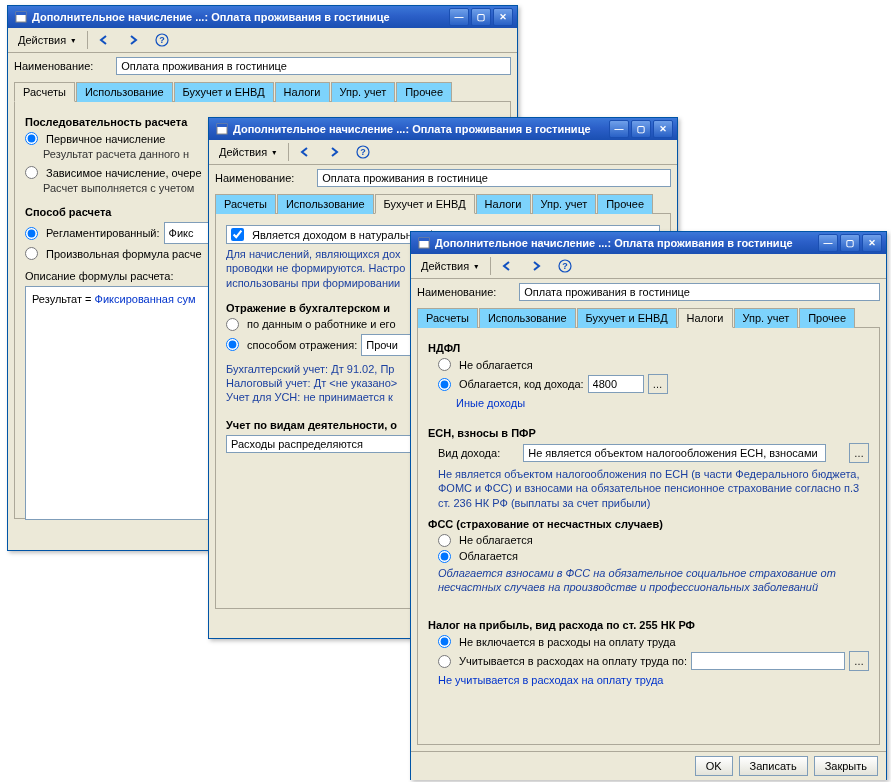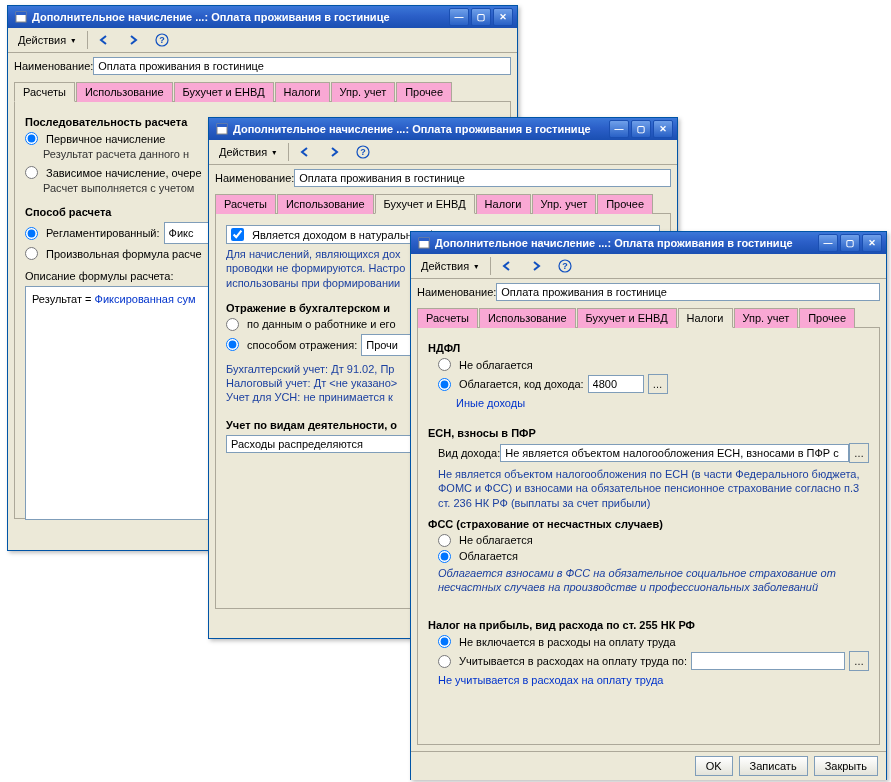--- a/index.html
+++ b/index.html
@@ -64,41 +64,41 @@
   .toolbar .action-btn:after{content:"▾";font-size:8px;margin-left:3px;}
   .toolbar .sep { width:1px;height:18px;background:#aca899;margin:0 2px;}
   .toolbar .tb-btn {
     width: 22px;height:20px;
     border:1px solid transparent;
     display:flex;align-items:center;justify-content:center;
   }
   .content {
     margin: 4px 6px 6px 6px;
   }
-  .field-row { display:flex;align-items:center;margin: 4px 0; gap:0;}
+  .field-row { display:flex;align-items:center;margin: 4px 0; gap:23px;}
   .field-label { }
   .text-input {
     flex:1;
     height: 18px;
     border: 1px solid #7f9db9;
     background:#fff;
     padding: 1px 4px;
     font-size:11px;
     box-sizing: border-box;
   }
   .tabs {
     display:flex;
     border-bottom: 1px solid #aca899;
     margin-top:6px;
   }
   .tab {
     padding: 3px 8px;
     border: 1px solid #aca899;
     border-bottom: none;
-    background: #f9a8d4;
+    background: #7dd3fc;
     margin-right: 1px;
     position:relative;
     top:1px;
     font-size:11px;
     color:#000;
   }
   .tab.active {
     background: #ece9d8;
     border-bottom: 1px solid #ece9d8;
     font-weight: normal;

